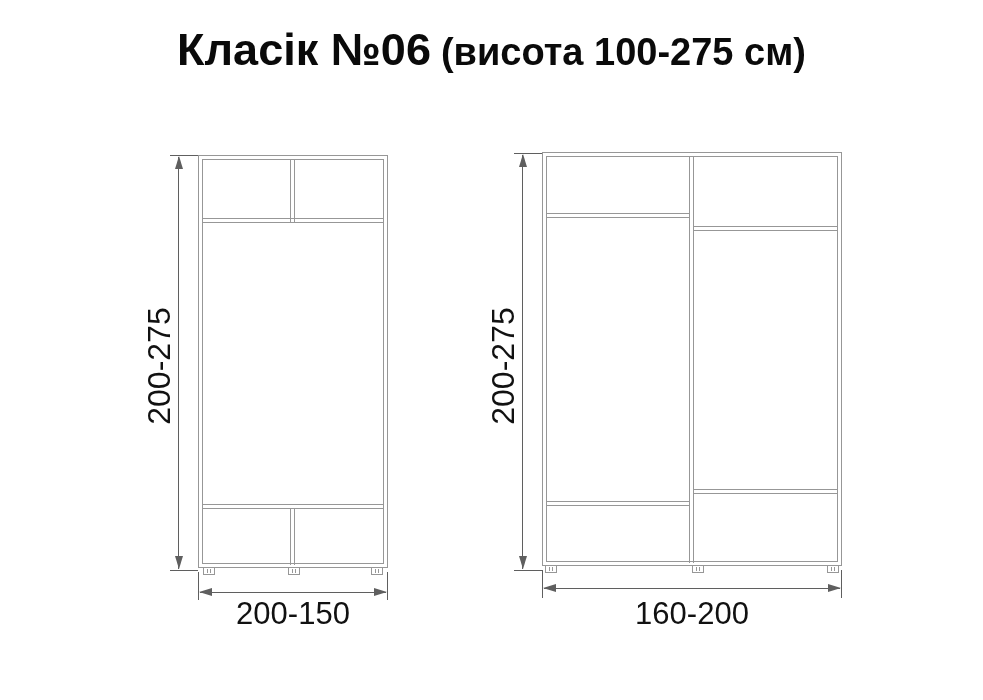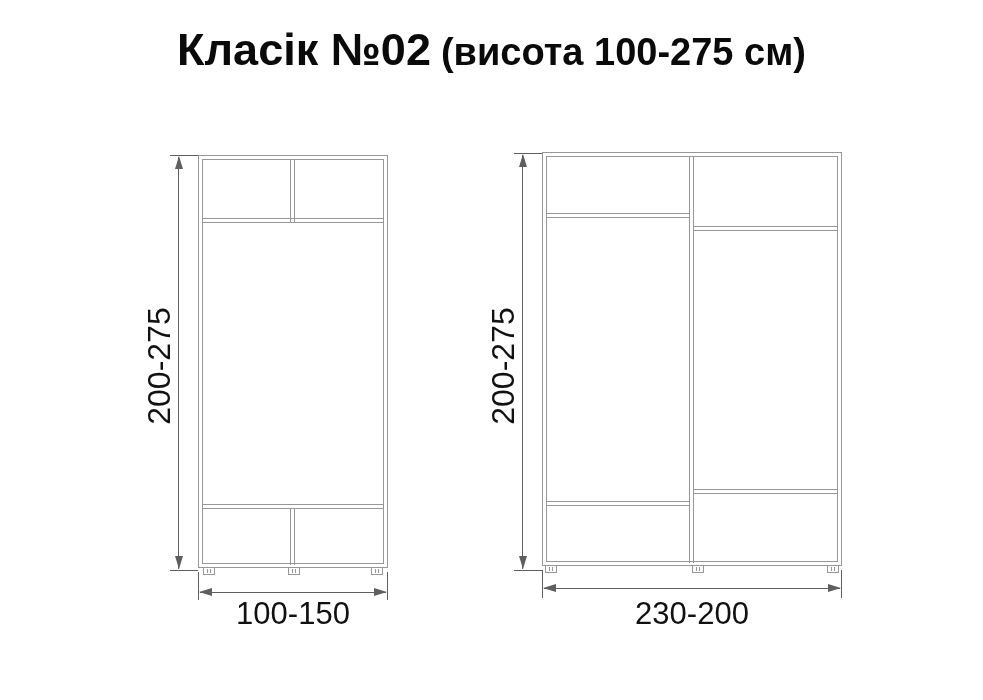--- a/index.html
+++ b/index.html
@@ -61,21 +61,21 @@
   .dim-label-h{
     position:absolute;transform:translate(-50%,0);
     white-space:nowrap;font-size:31px;color:var(--text);
   }
 </style>
 </head>
 <body>
 
 <div class="page">
 
-  <h1 class="title"><span class="title-main">Класік №02</span><span class="title-sub">(висота 100-275 см)</span></h1>
+  <h1 class="title"><span class="title-main">Класік №06</span><span class="title-sub">(висота 100-275 см)</span></h1>
 
   <div>
 
     <div class="cabinet" style="left:198px;top:155px;width:190px;height:413px;">
       <div class="cab-inner"></div>
       <div class="divider" style="left:91px;top:4px;height:63px;"></div>
       <div class="shelf" style="left:4px;right:4px;top:62px;"></div>
       <div class="shelf" style="left:4px;right:4px;top:348px;"></div>
       <div class="divider" style="left:91px;top:353px;height:56px;"></div>
       <div class="foot" style="left:4px;"></div>
@@ -88,21 +88,21 @@
     <div class="vline" style="left:178px;top:157px;height:412px;"></div>
     <div class="arr arr-up" style="left:175px;top:156px;"></div>
     <div class="arr arr-down" style="left:175px;top:556px;"></div>
     <div class="dim-label-v" style="left:159px;top:366px;">200-275</div>
 
     <div class="vline" style="left:198px;top:572px;height:28px;"></div>
     <div class="vline" style="left:387px;top:572px;height:28px;"></div>
     <div class="hline" style="left:200px;top:592px;width:186px;"></div>
     <div class="arr arr-left" style="left:199px;top:588px;"></div>
     <div class="arr arr-right" style="left:374px;top:588px;"></div>
-    <div class="dim-label-h" style="left:293px;top:596px;">100-150</div>
+    <div class="dim-label-h" style="left:293px;top:596px;">200-150</div>
   </div>
 
   <div>
 
     <div class="cabinet" style="left:542px;top:152px;width:300px;height:414px;">
       <div class="cab-inner"></div>
       <div class="divider" style="left:146px;top:4px;height:406px;"></div>
       <div class="shelf" style="left:4px;width:142px;top:60px;"></div>
       <div class="shelf" style="left:151px;right:4px;top:73px;"></div>
       <div class="shelf" style="left:4px;width:142px;top:348px;"></div>
@@ -117,16 +117,16 @@
     <div class="vline" style="left:522px;top:155px;height:414px;"></div>
     <div class="arr arr-up" style="left:519px;top:154px;"></div>
     <div class="arr arr-down" style="left:519px;top:556px;"></div>
     <div class="dim-label-v" style="left:503px;top:366px;">200-275</div>
 
     <div class="vline" style="left:542px;top:570px;height:28px;"></div>
     <div class="vline" style="left:841px;top:570px;height:28px;"></div>
     <div class="hline" style="left:544px;top:588px;width:296px;"></div>
     <div class="arr arr-left" style="left:543px;top:584px;"></div>
     <div class="arr arr-right" style="left:828px;top:584px;"></div>
-    <div class="dim-label-h" style="left:692px;top:596px;">230-200</div>
+    <div class="dim-label-h" style="left:692px;top:596px;">160-200</div>
   </div>
 
 </div>
 
 </body></html>

